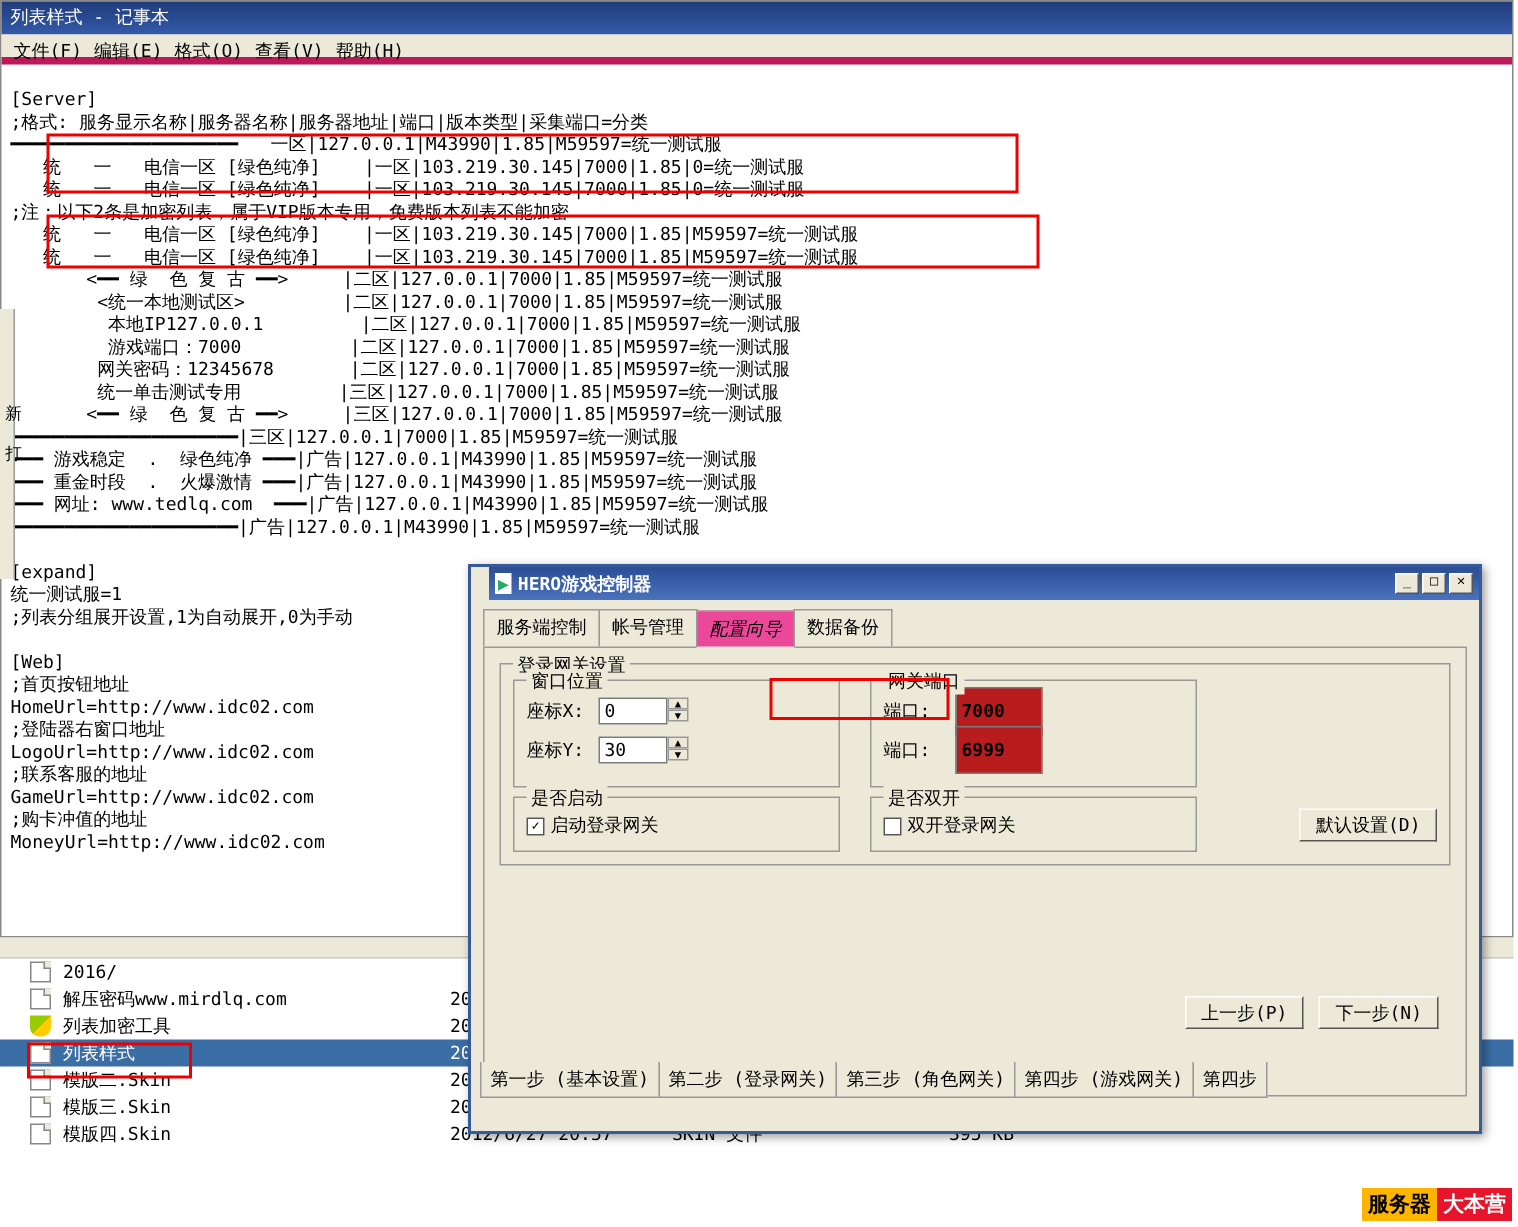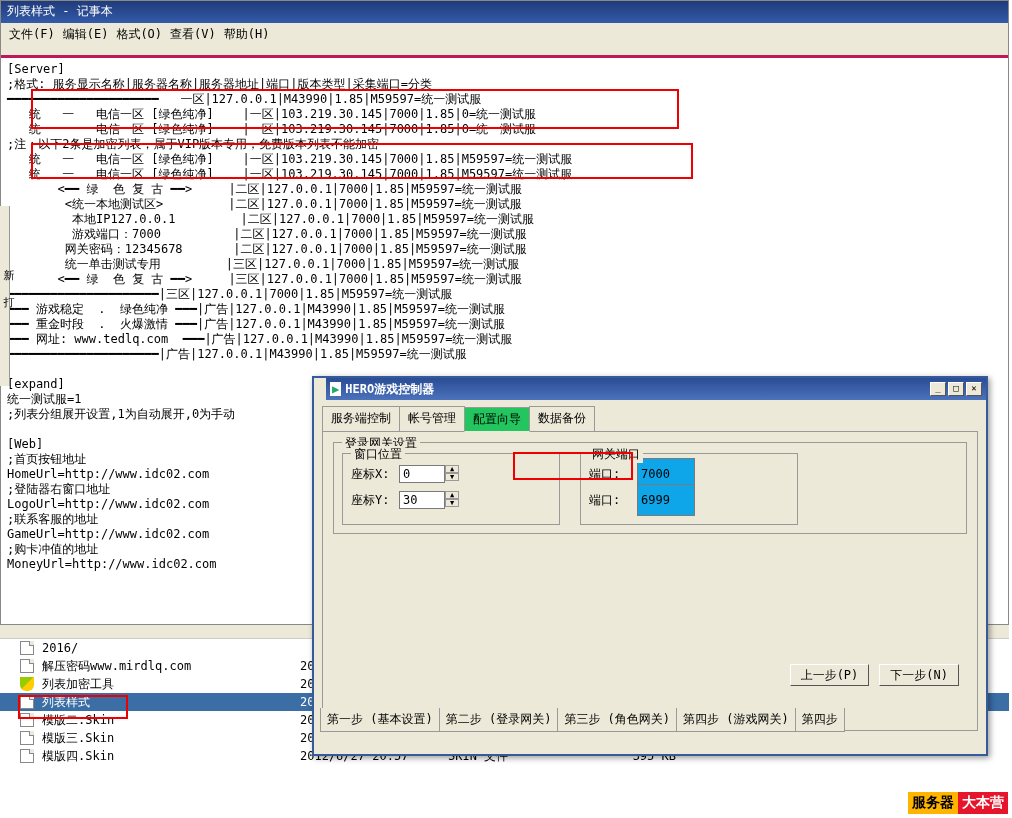--- a/index.html
+++ b/index.html
@@ -1,23 +1,23 @@
 <!DOCTYPE html>
 <html><head>
 <meta charset="utf-8">
 <style>
 * { margin:0; padding:0; box-sizing:border-box; font-family:"SimSun","宋体",monospace; font-size:12px; }
 body { width:1012px; height:818px; background:#fff; position:relative; overflow:hidden; }
 
 
 .notepad { position:absolute; top:0; left:0; width:1009px; height:625px; border:1px solid #888; background:#fff; }
 .titlebar { height:22px; background:linear-gradient(#1f3b7a,#345aa8); color:#fff; padding:3px 6px; display:flex; align-items:flex-end; }
-.menubar { height:35px; background:#ece9d8; border-bottom:3px solid #be185d; padding:2px 6px; display:flex; gap:4px; }
+.menubar { height:20px; background:#ece9d8; border-bottom:5px solid #be185d; padding:2px 6px; display:flex; gap:4px; }
 .menubar span { padding:1px 2px; cursor:default; }
-.content { padding:4px 6px; font-family:"SimSun",monospace; line-height:15px; white-space:pre; color:#000; position:relative; font-size:12px; }
+.content { padding:16px 6px; font-family:"SimSun",monospace; line-height:15px; white-space:pre; color:#000; position:relative; font-size:12px; }
 .redbox { position:absolute; border:2px solid #e00; pointer-events:none; }
 
 
 .explorer { position:absolute; left:0; top:625px; width:1009px; }
 .listhdr { height:14px; background:#ece9d8; border-bottom:1px solid #ccc; }
 .listrow { height:18px; display:flex; align-items:center; padding-left:20px; gap:8px; position:relative; }
 .listrow .icon { width:14px; height:14px; display:inline-block; }
 .fileico { background:#fff; border:1px solid #888; position:relative; }
 .fileico::after { content:""; position:absolute; right:-1px; top:-1px; width:4px; height:4px; background:#ece9d8; border-left:1px solid #888; border-bottom:1px solid #888; }
 .shieldico { width:12px; height:14px; background:linear-gradient(135deg,#9c0 50%,#fc0 50%); border-radius:0 0 6px 6px; }
@@ -27,33 +27,33 @@
 .coltype { width:120px; }
 .colsize { width:100px; text-align:right; }
 
 
 .dialog { position:absolute; left:312px; top:376px; width:676px; height:380px; border:2px solid #365a9a; background:#ece9d8; box-shadow:2px 2px 6px rgba(0,0,0,.4); }
 .dlgtitle { height:22px; background:linear-gradient(#2a4d95,#4b72bb); color:#fff; display:flex; align-items:center; padding:0 4px; justify-content:space-between;margin-left:12px; }
 .tbtns { display:flex; gap:2px; }
 .tbtn { width:16px; height:14px; background:#ece9d8; border:1px solid #fff; border-right-color:#555; border-bottom-color:#555; font-size:9px; text-align:center; line-height:11px; color:#000; cursor:pointer; }
 .tabs { display:flex; padding:6px 8px 0 8px; gap:0; }
 .tab { padding:3px 8px; border:1px solid #999; border-bottom:none; background:#ece9d8; margin-right:-1px; position:relative; cursor:pointer; }
-.tab.active { background:#22c55e; top:1px; z-index:2; border-bottom:1px solid #ece9d8; }
+.tab.active { background:#ec4899; top:1px; z-index:2; border-bottom:1px solid #ece9d8;font-style:italic; }
 .tabpanel { border:1px solid #999; margin:0 8px 8px 8px; height:300px; padding:10px; position:relative; background:#ece9d8; }
 .gbox { border:1px solid #999; padding:10px 8px 8px 8px; margin-bottom:8px; position:relative; }
 .gtitle { position:absolute; top:-8px; left:8px; background:#ece9d8; padding:0 3px; }
 .row2 { display:flex; gap:20px; }
 .subg { border:1px solid #999; padding:10px 8px 8px; position:relative; flex:1; }
 .frow { display:flex; align-items:center; gap:6px; margin-bottom:6px; height:20px; }
 .lbl { width:42px; }
 .spin { display:flex; }
 .spin input { width:46px; height:18px; border:1px solid #7a7a7a; padding:0 3px; }
 .spinbtns { width:14px; display:flex; flex-direction:column; }
 .spinbtns div { height:8px; border:1px solid #999; background:#ece9d8; font-size:7px; text-align:center; line-height:6px; cursor:pointer; }
-.tinput { width:58px; height:32px; border:1px solid #7a7a7a; padding:0 3px; background:#0ea5e9; }
+.tinput { width:58px; height:32px; border:1px solid #7a7a7a; padding:0 3px; background:#b91c1c;font-weight:bold; }
 .chk { display:flex; align-items:center; gap:4px; }
 .chkbox { width:12px; height:12px; border:1px solid #555; background:#fff; text-align:center; font-size:9px; line-height:10px; }
 .btn { height:22px; padding:0 10px; border:1px solid #555; background:#ece9d8; border-top-color:#fff; border-left-color:#fff; cursor:pointer; }
 .btnrow { position:absolute; right:18px; bottom:44px; display:flex; gap:10px; }
 .steptabs { position:absolute; left:6px; bottom:22px; display:flex; }
 .steptab { padding:3px 6px; border:1px solid #999; border-top:none; background:#ece9d8; margin-right:-1px; font-size:12px; cursor:pointer; }
 
 .watermark { position:absolute; right:4px; bottom:4px; display:flex; }
 .wm1 { background:#ffb400; color:#000; font-weight:bold; padding:2px 4px; font-size:14px; }
 .wm2 { background:#e6152b; color:#fff; font-weight:bold; padding:2px 4px; font-size:14px; }
@@ -221,20 +221,39 @@
             <span class="lbl">端口:</span>
             <input class="tinput" value="7000" style="">
           </div>
           <div class="frow">
             <span class="lbl">端口:</span>
             <input class="tinput" value="6999" style="">
           </div>
         </div>
         <div style="flex:.7"></div>
       </div>
+      <div class="row2" style="margin-top:6px">
+        <div class="subg">
+          <span class="gtitle">是否启动</span>
+          <div class="chk">
+              <div class="chkbox">✓</div>
+              <span>启动登录网关</span>
+            </div>
+        </div>
+        <div class="subg">
+          <span class="gtitle">是否双开</span>
+          <div class="chk">
+              <div class="chkbox"></div>
+              <span>双开登录网关</span>
+            </div>
+        </div>
+        <div style="flex:.7; text-align:right; padding-top:8px">
+          <button class="btn">默认设置(D)</button>
+        </div>
+      </div>
     </div>
     <div class="btnrow">
       <button class="btn">上一步(P)</button>
       <button class="btn">下一步(N)</button>
     </div>
     <div class="redbox" style="left:190px; top:20px; width:120px; height:28px;"></div>
   </div>
   <div class="steptabs">
     <div class="steptab">第一步 (基本设置)</div>
     <div class="steptab">第二步 (登录网关)</div>

